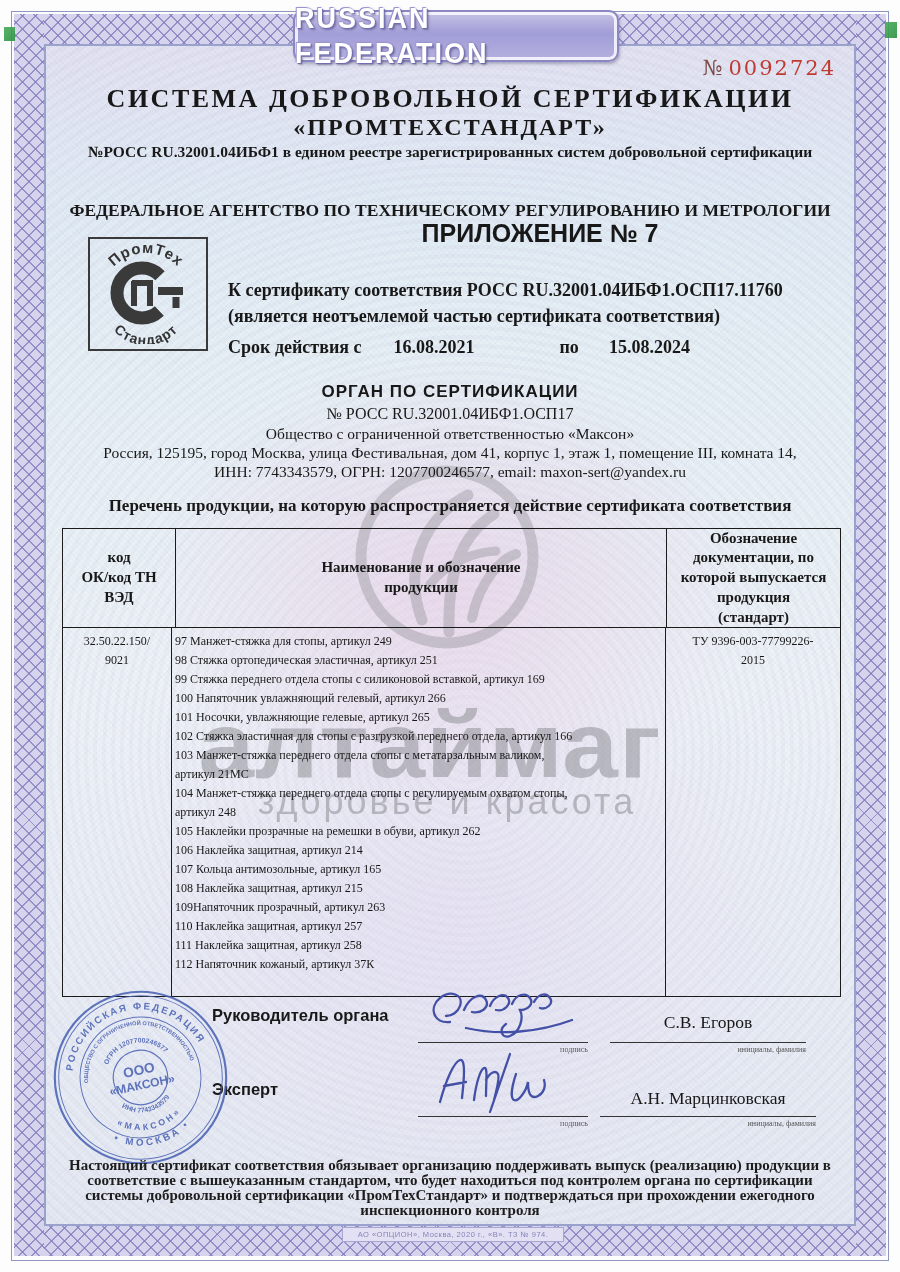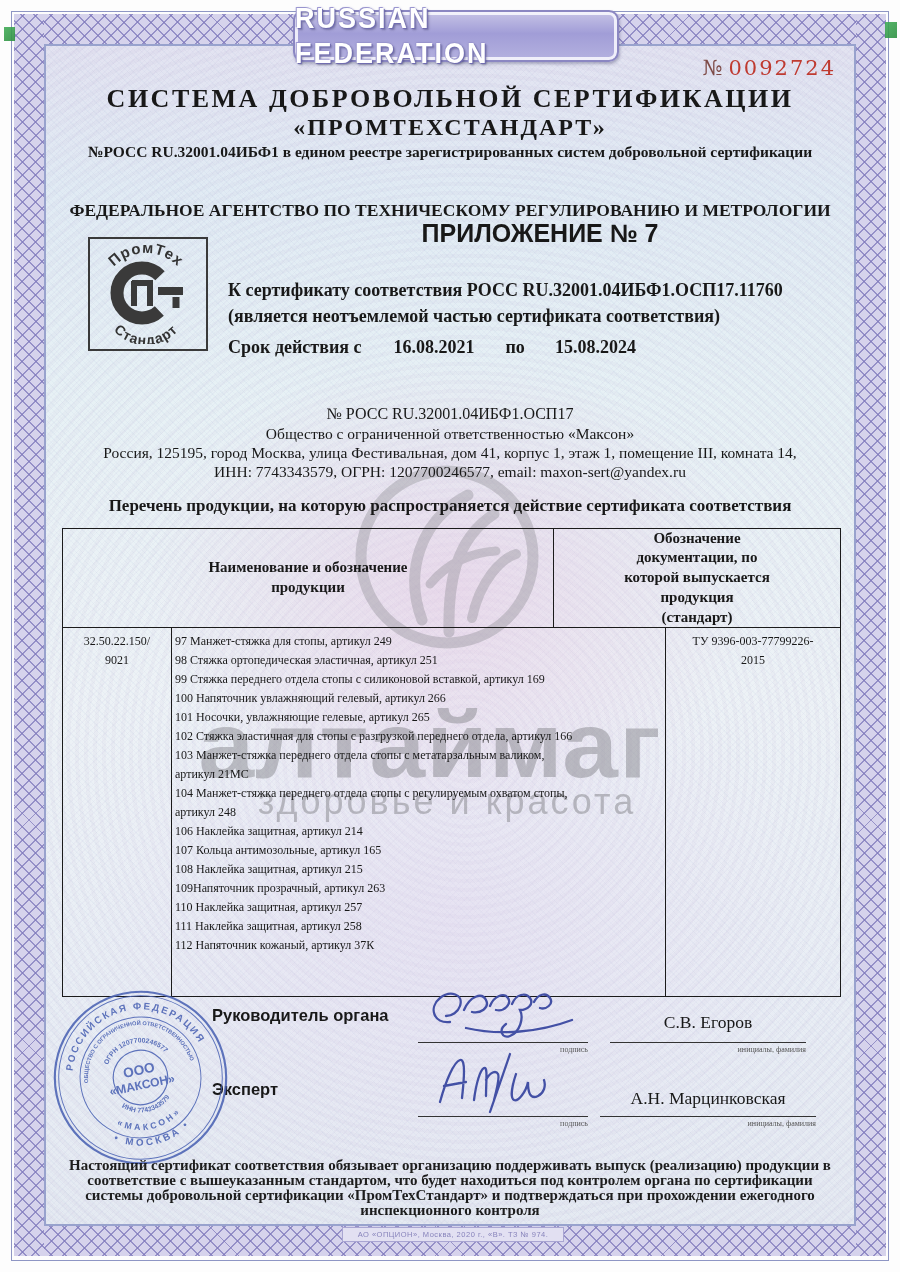--- a/index.html
+++ b/index.html
@@ -51,21 +51,21 @@
   .t4{left:0;right:0;top:162px;font-weight:bold;font-size:17.5px;margin-top:38px;}
   .appendix{left:370px;width:340px;top:219px;font-family:"Liberation Sans",sans-serif;
     font-weight:bold;font-size:25px;text-align:center;}
   
   .logo-box{position:absolute;left:88px;top:237px;width:116px;height:110px;border:2.5px solid #3a3a3a;}
   
   .ref1{left:228px;top:280px;font-weight:600;font-size:18px;}
   .ref2{left:228px;top:306px;font-weight:600;font-size:18px;}
   .validity{left:228px;top:337px;font-weight:600;font-size:18px;display:flex;}
   .validity .d1{margin-left:32px;font-weight:bold;}
-  .validity .po{margin-left:31px;}
+  .validity .po{margin-left:85px;}
   .validity .d2{margin-left:30px;font-weight:bold;}
   
   .org-h{left:0;right:0;top:382px;font-family:"Liberation Sans",sans-serif;font-weight:bold;
     font-size:17px;letter-spacing:1px;}
   .org-no{left:0;right:0;top:405px;font-size:16px;}
   .org-name{left:0;right:0;top:425px;font-size:15.5px;}
   .org-addr{left:0;right:0;top:444px;font-size:15.5px;}
   .org-cont{left:0;right:0;top:463px;font-size:15.5px;}
   .list-h{left:0;right:0;top:496px;font-weight:bold;font-size:17px;}
   
@@ -179,29 +179,33 @@
     <div class="abs ref1">К сертификату соответствия РОСС RU.32001.04ИБФ1.ОСП17.11760</div>
     <div class="abs ref2">(является неотъемлемой частью сертификата соответствия)</div>
 
     <div class="abs validity">
       <span>Срок действия с</span>
       <span class="d1">16.08.2021</span>
       <span class="po">по</span>
       <span class="d2">15.08.2024</span>
     </div>
 
+    <div class="abs ctr org-h">ОРГАН ПО СЕРТИФИКАЦИИ</div>
     <div class="abs ctr org-no">№ РОСС RU.32001.04ИБФ1.ОСП17</div>
     <div class="abs ctr org-name">Общество с ограниченной ответственностью «Максон»</div>
     <div class="abs ctr org-addr">Россия, 125195, город Москва, улица Фестивальная, дом 41, корпус 1, этаж 1, помещение III, комната 14,</div>
     <div class="abs ctr org-cont">ИНН: 7743343579, ОГРН: 1207700246577, email: maxon-sert@yandex.ru</div>
 
     <div class="abs ctr list-h">Перечень продукции, на которую распространяется действие сертификата соответствия</div>
 
     <div class="tbl">
       <div class="tbl-head">
+        <div class="c1 hc pre">код
+ОК/код ТН
+ВЭД</div>
         <div class="c2 hc pre">Наименование и обозначение
 продукции</div>
         <div class="c3 hc pre">Обозначение
 документации, по
 которой выпускается
 продукция
 (стандарт)</div>
       </div>
       <div class="tbl-body">
         <div class="c1 bc code-cell pre">32.50.22.150/
@@ -210,20 +214,21 @@
             <div class="item-line">97 Манжет-стяжка для стопы, артикул 249</div>
             <div class="item-line">98 Стяжка ортопедическая эластичная, артикул 251</div>
             <div class="item-line">99 Стяжка переднего отдела стопы с силиконовой вставкой, артикул 169</div>
             <div class="item-line">100 Напяточник увлажняющий гелевый, артикул 266</div>
             <div class="item-line">101 Носочки, увлажняющие гелевые, артикул 265</div>
             <div class="item-line">102 Стяжка эластичная для стопы с разгрузкой переднего отдела, артикул 166</div>
             <div class="item-line">103 Манжет-стяжка переднего отдела стопы с метатарзальным валиком,
 артикул 21МС</div>
             <div class="item-line">104 Манжет-стяжка переднего отдела стопы с регулируемым охватом стопы,
 артикул 248</div>
+            <div class="item-line">105 Наклейки прозрачные на ремешки в обуви, артикул 262</div>
             <div class="item-line">106 Наклейка защитная, артикул 214</div>
             <div class="item-line">107 Кольца антимозольные, артикул 165</div>
             <div class="item-line">108 Наклейка защитная, артикул 215</div>
             <div class="item-line">109Напяточник прозрачный, артикул 263</div>
             <div class="item-line">110 Наклейка защитная, артикул 257</div>
             <div class="item-line">111 Наклейка защитная, артикул 258</div>
             <div class="item-line">112 Напяточник кожаный, артикул 37К</div>
           </div>
         <div class="c3 bc std-cell pre">ТУ 9396-003-77799226-
 2015</div>

